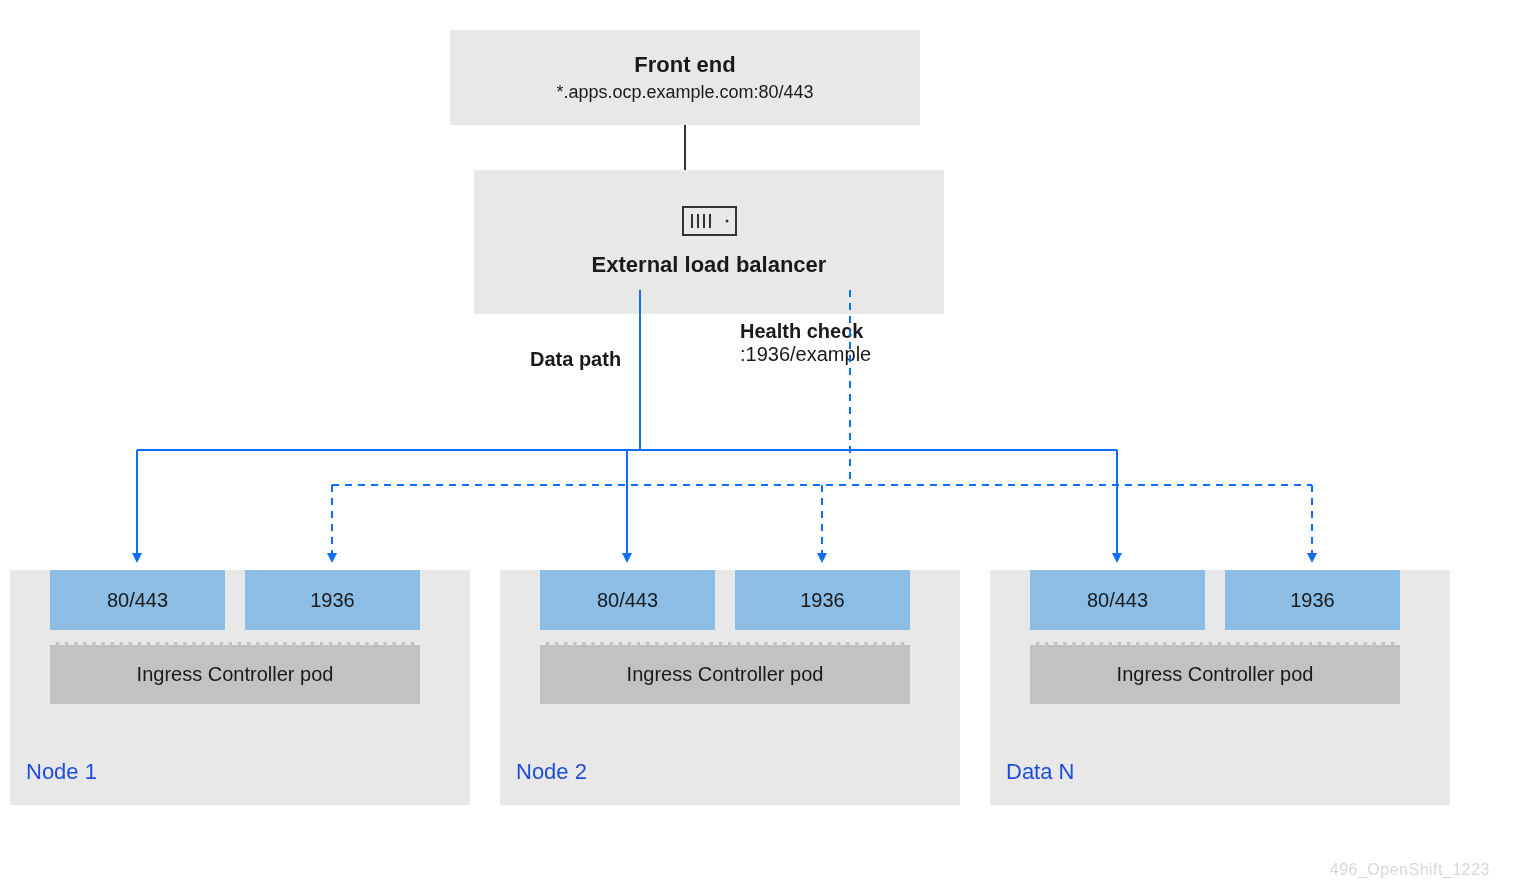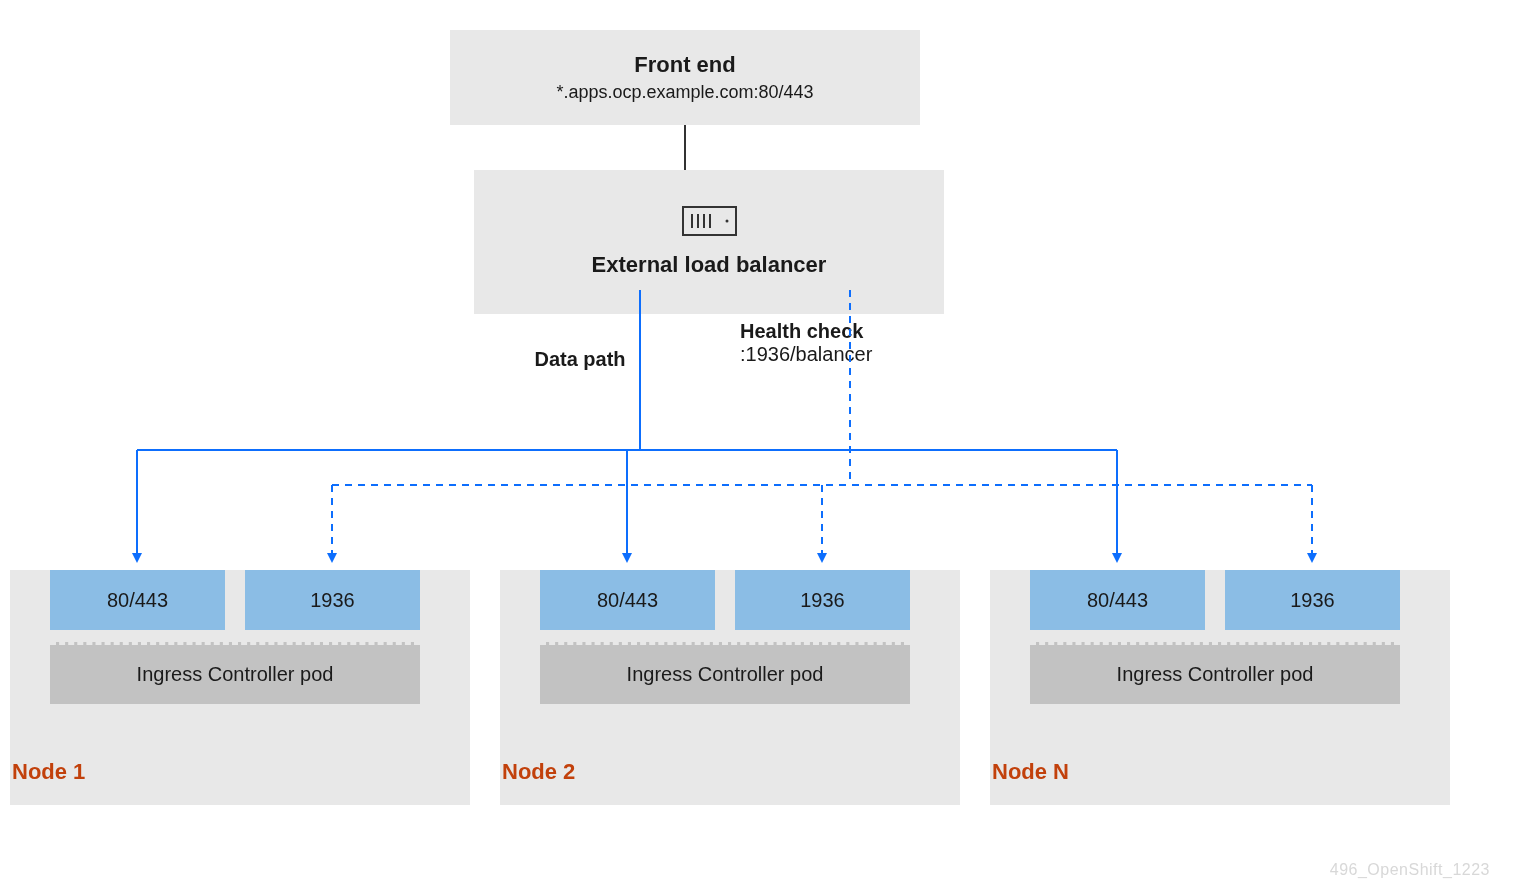--- a/index.html
+++ b/index.html
@@ -65,21 +65,21 @@
       background: #333;
     }
     .path-label {
       position: absolute;
       font-size: 20px;
       color: #1a1a1a;
     }
     .data-path-label {
       left: 530px;
       top: 348px;
-      text-align: center;
+      text-align: left;
       width: 100px;
       font-weight: 600;
     }
     .health-check-label {
       left: 740px;
       top: 320px;
     }
     .health-check-title {
       font-weight: 600;
       display: block;
@@ -123,24 +123,24 @@
       display: flex;
       align-items: center;
       justify-content: center;
       font-size: 20px;
       color: #1a1a1a;
       border-top: 3px dashed #e8e8e8;
     }
     .node-label {
       position: absolute;
       bottom: 20px;
-      left: 2px;
+      left: 16px;
       font-size: 22px;
-      font-weight: 700;
-      color: #c2410c;
+      font-weight: 400;
+      color: #1d4ed8;
     }
     .watermark {
       position: absolute;
       bottom: 12px;
       right: 30px;
       font-size: 16px;
       color: #d8d8d8;
       letter-spacing: 0.5px;
       margin-left: 28px;
     }
@@ -173,21 +173,21 @@
       <line x1="28" y1="8" x2="28" y2="22" stroke="#333" stroke-width="2"></line>
       <circle cx="45" cy="15" r="1.5" fill="#333"></circle>
     </svg>
   </div>
   <div class="lb-label">External load balancer</div>
 </div>
 
 <div class="path-label data-path-label">Data path</div>
 <div class="path-label health-check-label">
   <span class="health-check-title">Health check</span>
-  <span class="health-check-sub">:1936/balancer</span>
+  <span class="health-check-sub">:1936/example</span>
 </div>
 
 <svg class="connectors">
   <defs>
     <marker id="arrow-blue" markerWidth="12" markerHeight="12" refX="6" refY="6" orient="auto" markerUnits="userSpaceOnUse">
       <path d="M1,1 L11,6 L1,11 Z" fill="#0d6efd"></path>
     </marker>
   </defs>
 
   <line x1="640" y1="290" x2="640" y2="450" stroke="#0d6efd" stroke-width="2"></line>
@@ -216,16 +216,16 @@
   <div class="port-box port-left">80/443</div>
   <div class="port-box port-right">1936</div>
   <div class="pod-box">Ingress Controller pod</div>
   <div class="node-label">Node 2</div>
 </div>
 
 <div class="node-container node3">
   <div class="port-box port-left">80/443</div>
   <div class="port-box port-right">1936</div>
   <div class="pod-box">Ingress Controller pod</div>
-  <div class="node-label">Node N</div>
+  <div class="node-label">Data N</div>
 </div>
 
 <div class="watermark">496_OpenShift_1223</div>
 
 </body></html>

